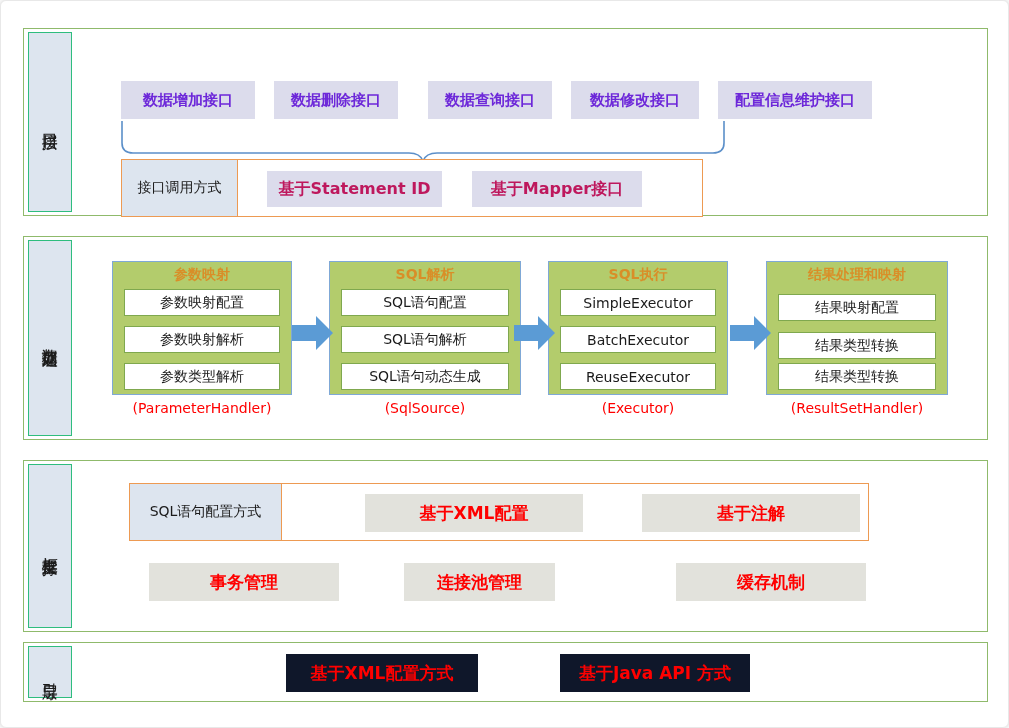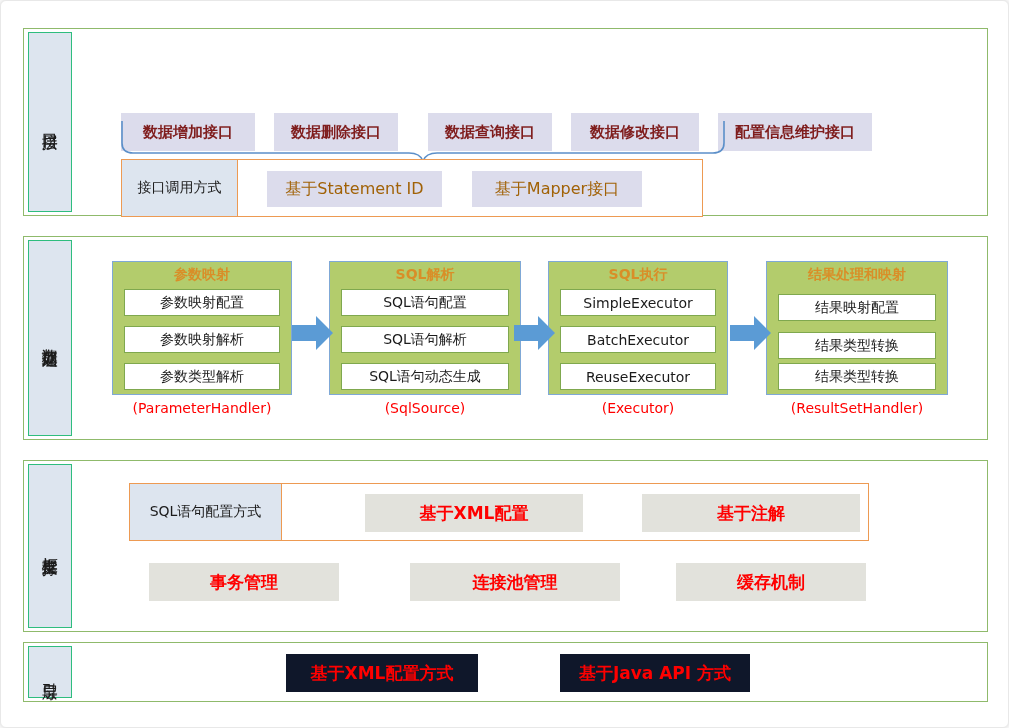--- a/index.html
+++ b/index.html
@@ -55,29 +55,28 @@
     font-family: "DejaVu Sans", "Liberation Sans", sans-serif;
   }
 
   
   #layer-interface { left: 22px; top: 27px;  width: 965px; height: 188px; }
 
   .iface-chip {
     position: absolute;
     box-sizing: border-box;
     background: #dcdcec;
-    color: #7f1d1d;
+    color: #6d28d9;
     font-size: 15px;
     font-weight: 700;
     display: flex;
     align-items: center;
     justify-content: center;
     font-family: "DejaVu Sans", "Liberation Sans", sans-serif;
     white-space: nowrap;
-    margin-top: 32px;
   }
 
   #brace-svg {
     position: absolute;
     left: 95px;
     top: 92px;
     width: 620px;
     height: 42px;
     pointer-events: none;
   }
@@ -105,23 +104,23 @@
     justify-content: center;
     color: #1b1b1b;
     font-size: 14px;
     font-family: "DejaVu Sans", "Liberation Sans", sans-serif;
     white-space: nowrap;
   }
   .iface-call-chip {
     position: absolute;
     box-sizing: border-box;
     background: #dcdcec;
-    color: #a16207;
+    color: #be185d;
     font-size: 16px;
-    font-weight: 400;
+    font-weight: 700;
     display: flex;
     align-items: center;
     justify-content: center;
     font-family: "DejaVu Sans", "Liberation Sans", sans-serif;
     white-space: nowrap;
   }
 
   
   #layer-data { left: 22px; top: 235px; width: 965px; height: 204px; }
 
@@ -310,21 +309,21 @@
   <div class="layer" id="layer-framework">
     <div class="layer-label">框架支撑层</div>
 
     <div id="fw-sql-box">
       <div id="fw-sql-tag">SQL语句配置方式</div>
       <div class="fw-chip" style="left:235px; top:10px; width:218px; height:38px;">基于XML配置</div>
       <div class="fw-chip" style="left:512px; top:10px; width:218px; height:38px;">基于注解</div>
     </div>
 
     <div class="fw-chip" style="left:125px; top:102px; width:190px; height:38px;">事务管理</div>
-    <div class="fw-chip" style="left:380px; top:102px; width:210px; height:38px;margin-left:6px;">连接池管理</div>
+    <div class="fw-chip" style="left:380px; top:102px; width:151px; height:38px;">连接池管理</div>
     <div class="fw-chip" style="left:652px; top:102px; width:190px; height:38px;">缓存机制</div>
   </div>
 
   <div class="layer" id="layer-bootstrap">
     <div class="layer-label">引导层</div>
 
     <div class="boot-chip" style="left:262px; top:11px; width:192px; height:38px;">基于XML配置方式</div>
     <div class="boot-chip" style="left:536px; top:11px; width:190px; height:38px;">基于Java API 方式</div>
   </div>
 

